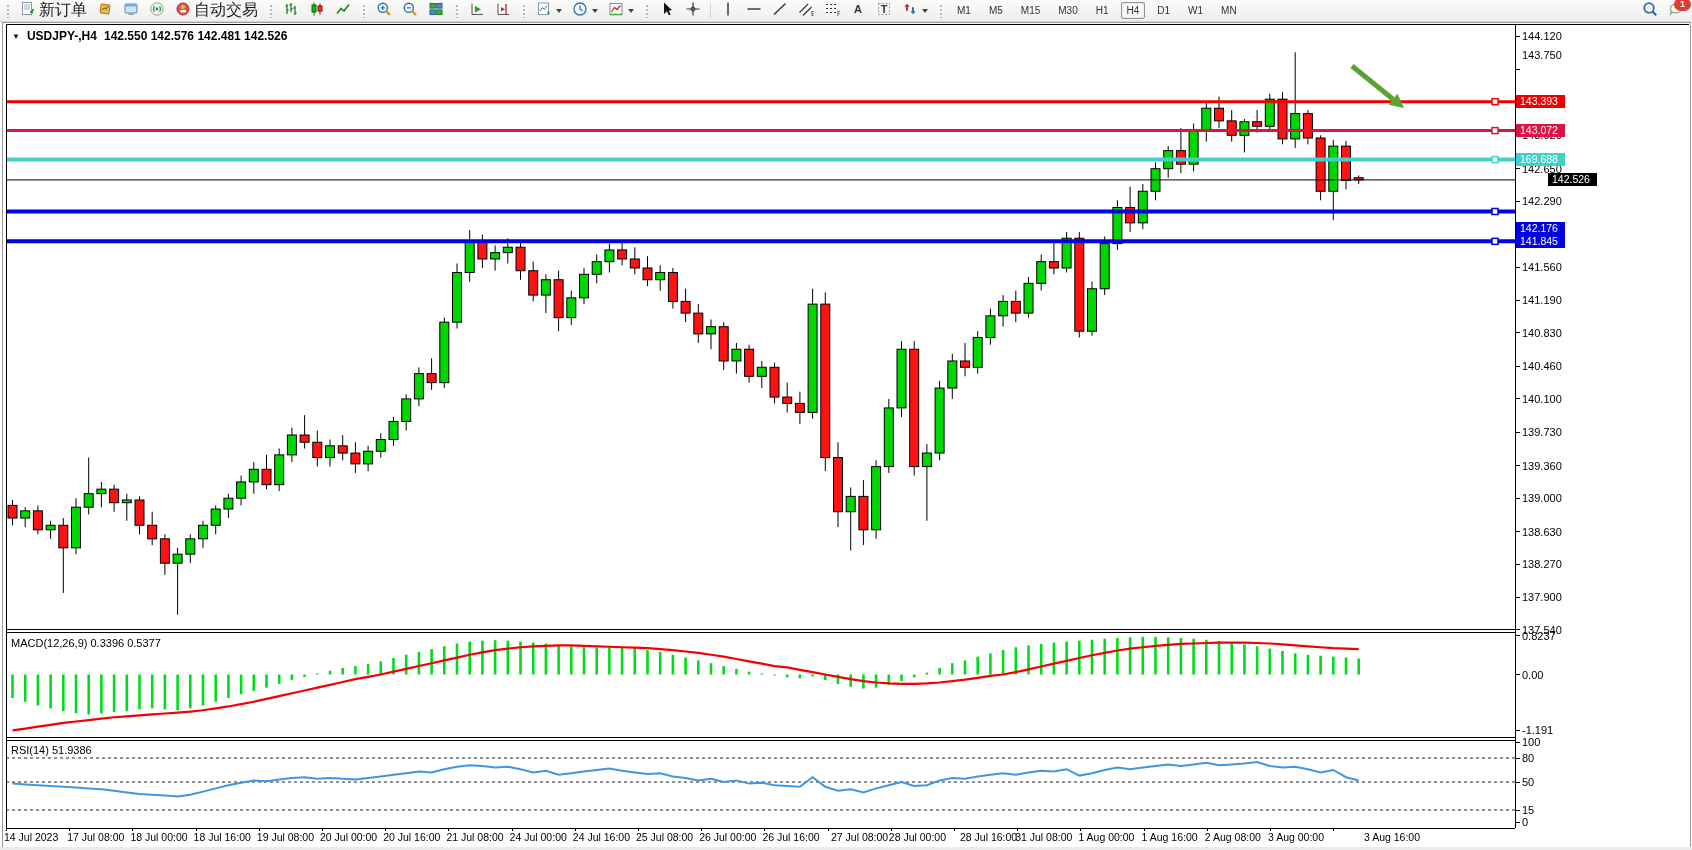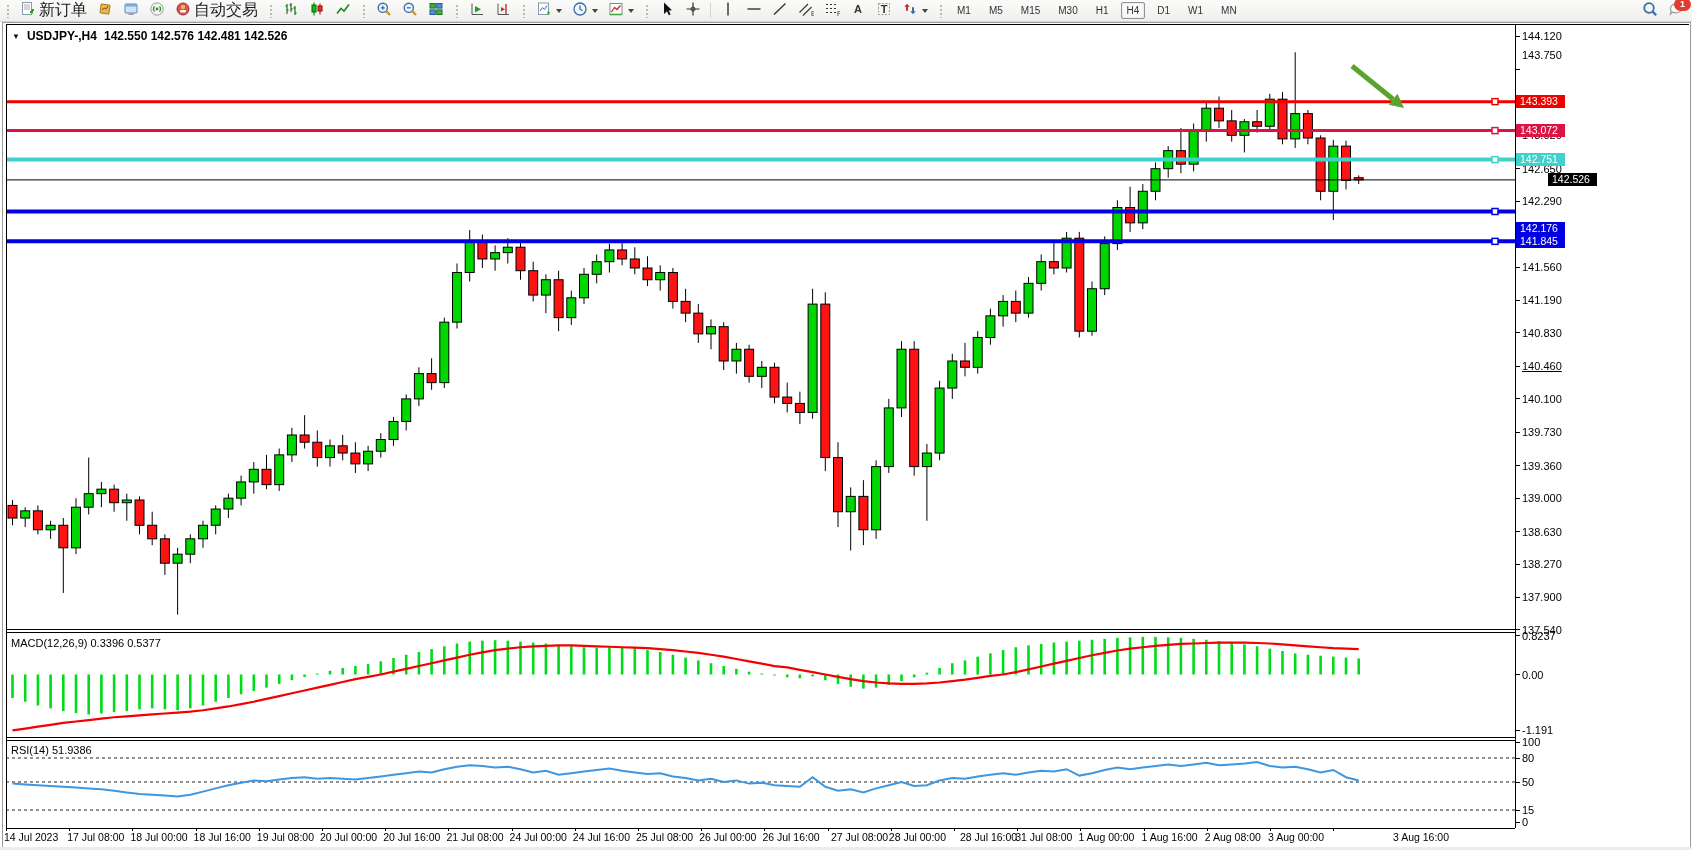--- a/index.html
+++ b/index.html
@@ -621,21 +621,21 @@
     <div class="ytick-label" style="top: 195.198px;">142.290</div>
     <div class="ytick-mark" style="top: 234.098px;"></div>
     <div class="ytick-label" style="top: 228.598px;">141.920</div>
     <div class="ytick-mark" style="top: 266.596px;"></div>
     <div class="ytick-label" style="top: 261.096px;">141.560</div>
     <div class="ytick-mark" style="top: 299.997px;"></div>
     <div class="ytick-label" style="top: 294.497px;">141.190</div>
     <div class="ytick-mark" style="top: 332.495px;"></div>
     <div class="ytick-label" style="top: 326.995px;">140.830</div>
     <div class="ytick-mark" style="top: 365.896px;"></div>
-    <div class="ytick-label" style="top: 360.396px; text-decoration: underline;">140.460</div>
+    <div class="ytick-label" style="top: 360.396px;">140.460</div>
     <div class="ytick-mark" style="top: 398.393px;"></div>
     <div class="ytick-label" style="top: 392.893px;">140.100</div>
     <div class="ytick-mark" style="top: 431.794px;"></div>
     <div class="ytick-label" style="top: 426.294px;">139.730</div>
     <div class="ytick-mark" style="top: 465.195px;"></div>
     <div class="ytick-label" style="top: 459.695px;">139.360</div>
     <div class="ytick-mark" style="top: 497.693px;"></div>
     <div class="ytick-label" style="top: 492.193px;">139.000</div>
     <div class="ytick-mark" style="top: 531.093px;"></div>
     <div class="ytick-label" style="top: 525.593px;">138.630</div>
@@ -656,21 +656,21 @@
     <div class="ytick-mark" style="top: 757.5px;"></div>
     <div class="ytick-label" style="top: 752px;">80</div>
     <div class="ytick-mark" style="top: 781.5px;"></div>
     <div class="ytick-label" style="top: 776px;">50</div>
     <div class="ytick-mark" style="top: 809.5px;"></div>
     <div class="ytick-label" style="top: 804px;">15</div>
     <div class="ytick-mark" style="top: 821.5px;"></div>
     <div class="ytick-label" style="top: 816px;">0</div>
     <div class="badge" style="top: 95.1277px; background: rgb(242, 0, 0);">143.393</div>
     <div class="badge" style="top: 124.105px; background: rgb(220, 20, 69);">143.072</div>
-    <div class="badge" style="top: 153.082px; background: rgb(63, 210, 204);">142.751</div>
+    <div class="badge" style="top: 153.082px; background: rgb(63, 210, 204);">169.688</div>
     <div class="badge" style="top: 173.394px; background: rgb(0, 0, 0); margin-left: 32px;">142.526</div>
     <div class="badge" style="top: 222px; background: rgb(0, 0, 224);">142.176</div>
     <div class="badge" style="top: 234.869px; background: rgb(0, 0, 224);">141.845</div>
     <div class="xtick" style="left: 6px;"></div>
     <div class="xlabel" style="left: 4px;">14 Jul 2023</div>
     <div class="xtick" style="left: 69.2px;"></div>
     <div class="xlabel" style="left: 67.2px;">17 Jul 08:00</div>
     <div class="xtick" style="left: 132.4px;"></div>
     <div class="xlabel" style="left: 130.4px;">18 Jul 00:00</div>
     <div class="xtick" style="left: 195.6px;"></div>
@@ -703,14 +703,14 @@
     <div class="xlabel" style="left: 1015.2px;">31 Jul 08:00</div>
     <div class="xtick" style="left: 1080.4px;"></div>
     <div class="xlabel" style="left: 1078.4px;">1 Aug 00:00</div>
     <div class="xtick" style="left: 1143.6px;"></div>
     <div class="xlabel" style="left: 1141.6px;">1 Aug 16:00</div>
     <div class="xtick" style="left: 1206.8px;"></div>
     <div class="xlabel" style="left: 1204.8px;">2 Aug 08:00</div>
     <div class="xtick" style="left: 1270px;"></div>
     <div class="xlabel" style="left: 1268px;">3 Aug 00:00</div>
     <div class="xtick" style="left: 1333.2px;"></div>
-    <div class="xlabel" style="left: 1393px;">3 Aug 16:00</div>
+    <div class="xlabel" style="left: 1364px;">3 Aug 16:00</div>
   </div>
 
 </body></html>

